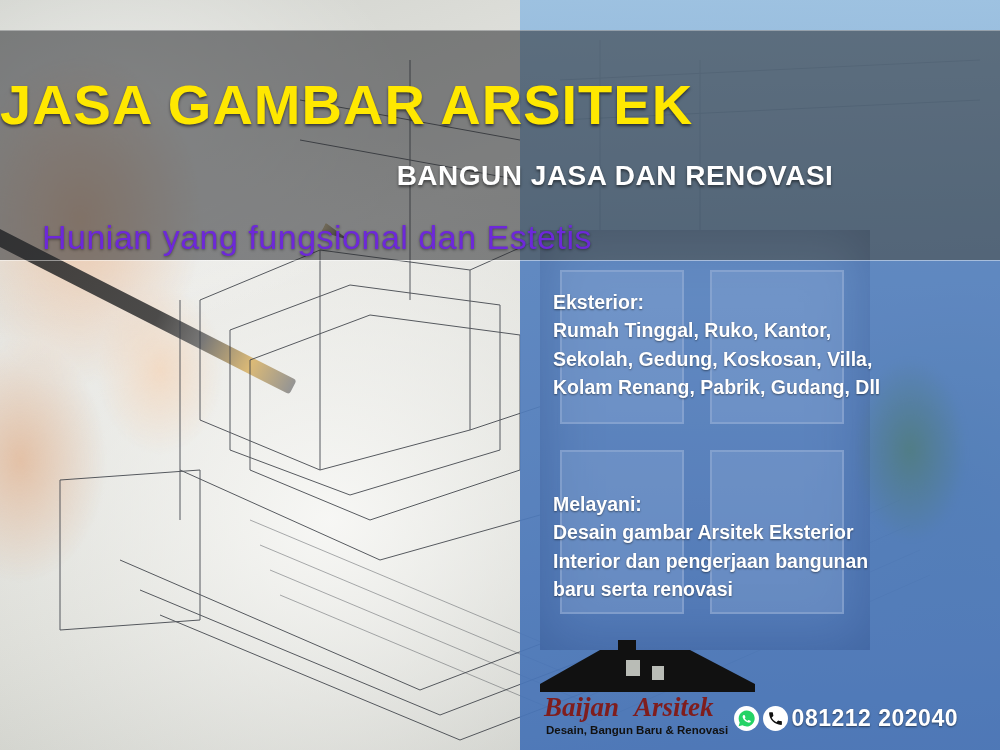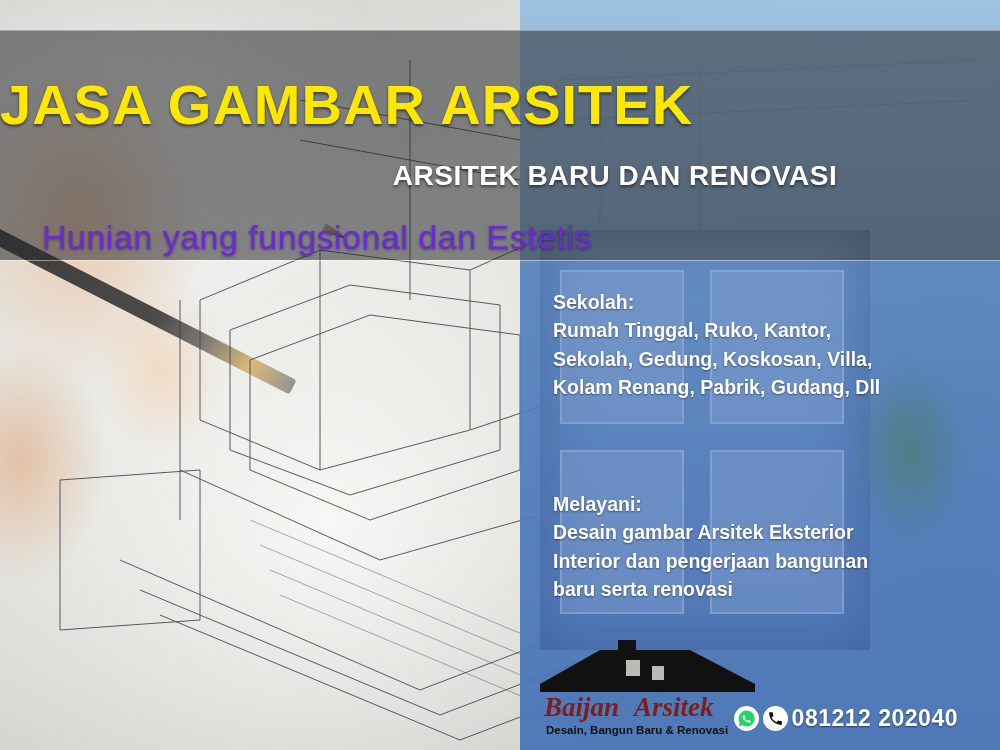--- a/index.html
+++ b/index.html
@@ -161,25 +161,25 @@
     <div class="house-win" style="left:170px;top:220px;width:130px;height:160px;"></div>
   </div>
   <div class="tree"></div>
 
   <div class="band-top"></div>
   <div class="band-right"></div>
   <div class="line-top"></div>
   <div class="line-mid"></div>
 
   <div class="headline">JASA GAMBAR ARSITEK</div>
-  <div class="subhead">ARSITEK BARU DAN RENOVASI</div>
+  <div class="subhead">BANGUN JASA DAN RENOVASI</div>
   <div class="tagline">Hunian yang fungsional dan Estetis</div>
 
   <div class="blk" id="services">
-    <span class="ttl">Sekolah:</span>
+    <span class="ttl">Eksterior:</span>
     <span class="ln">Rumah Tinggal, Ruko, Kantor,</span>
     <span class="ln">Sekolah, Gedung, Koskosan, Villa,</span>
     <span class="ln">Kolam Renang, Pabrik, Gudang, Dll</span>
   </div>
 
   <div class="blk" id="melayani">
     <span class="ttl">Melayani:</span>
     <span class="ln">Desain gambar Arsitek Eksterior</span>
     <span class="ln">Interior dan pengerjaan bangunan</span>
     <span class="ln">baru serta renovasi</span>

